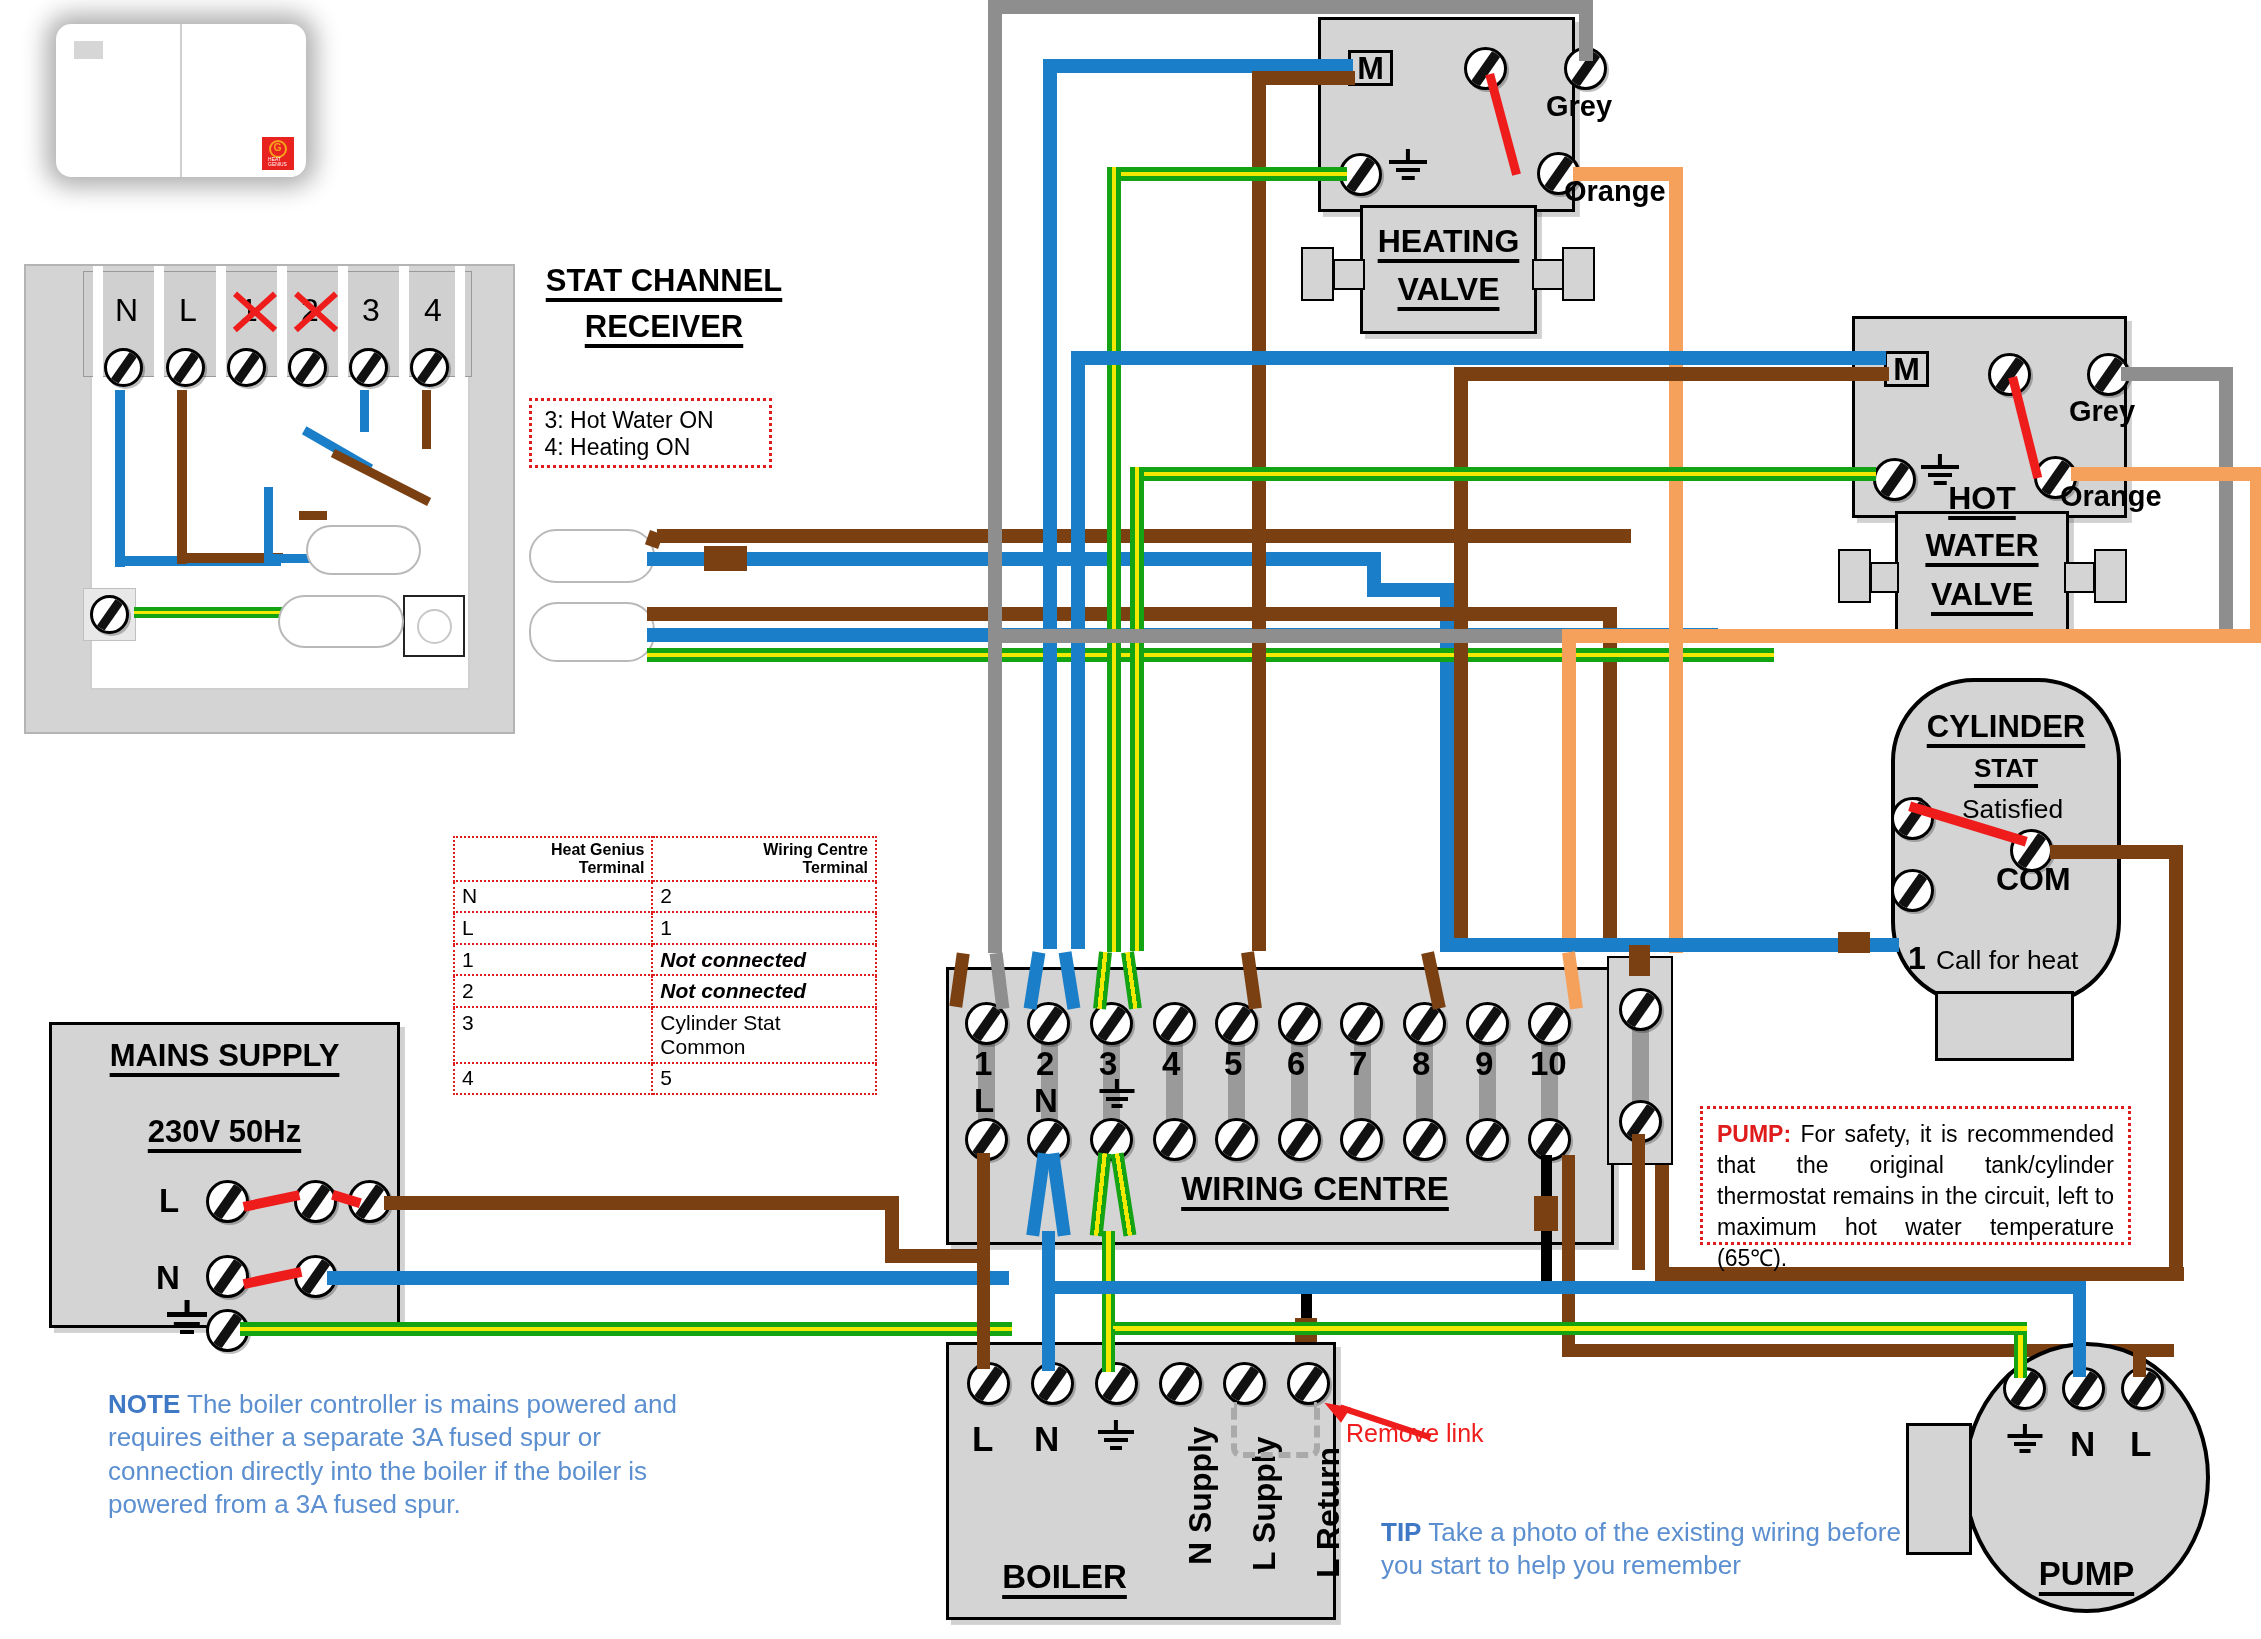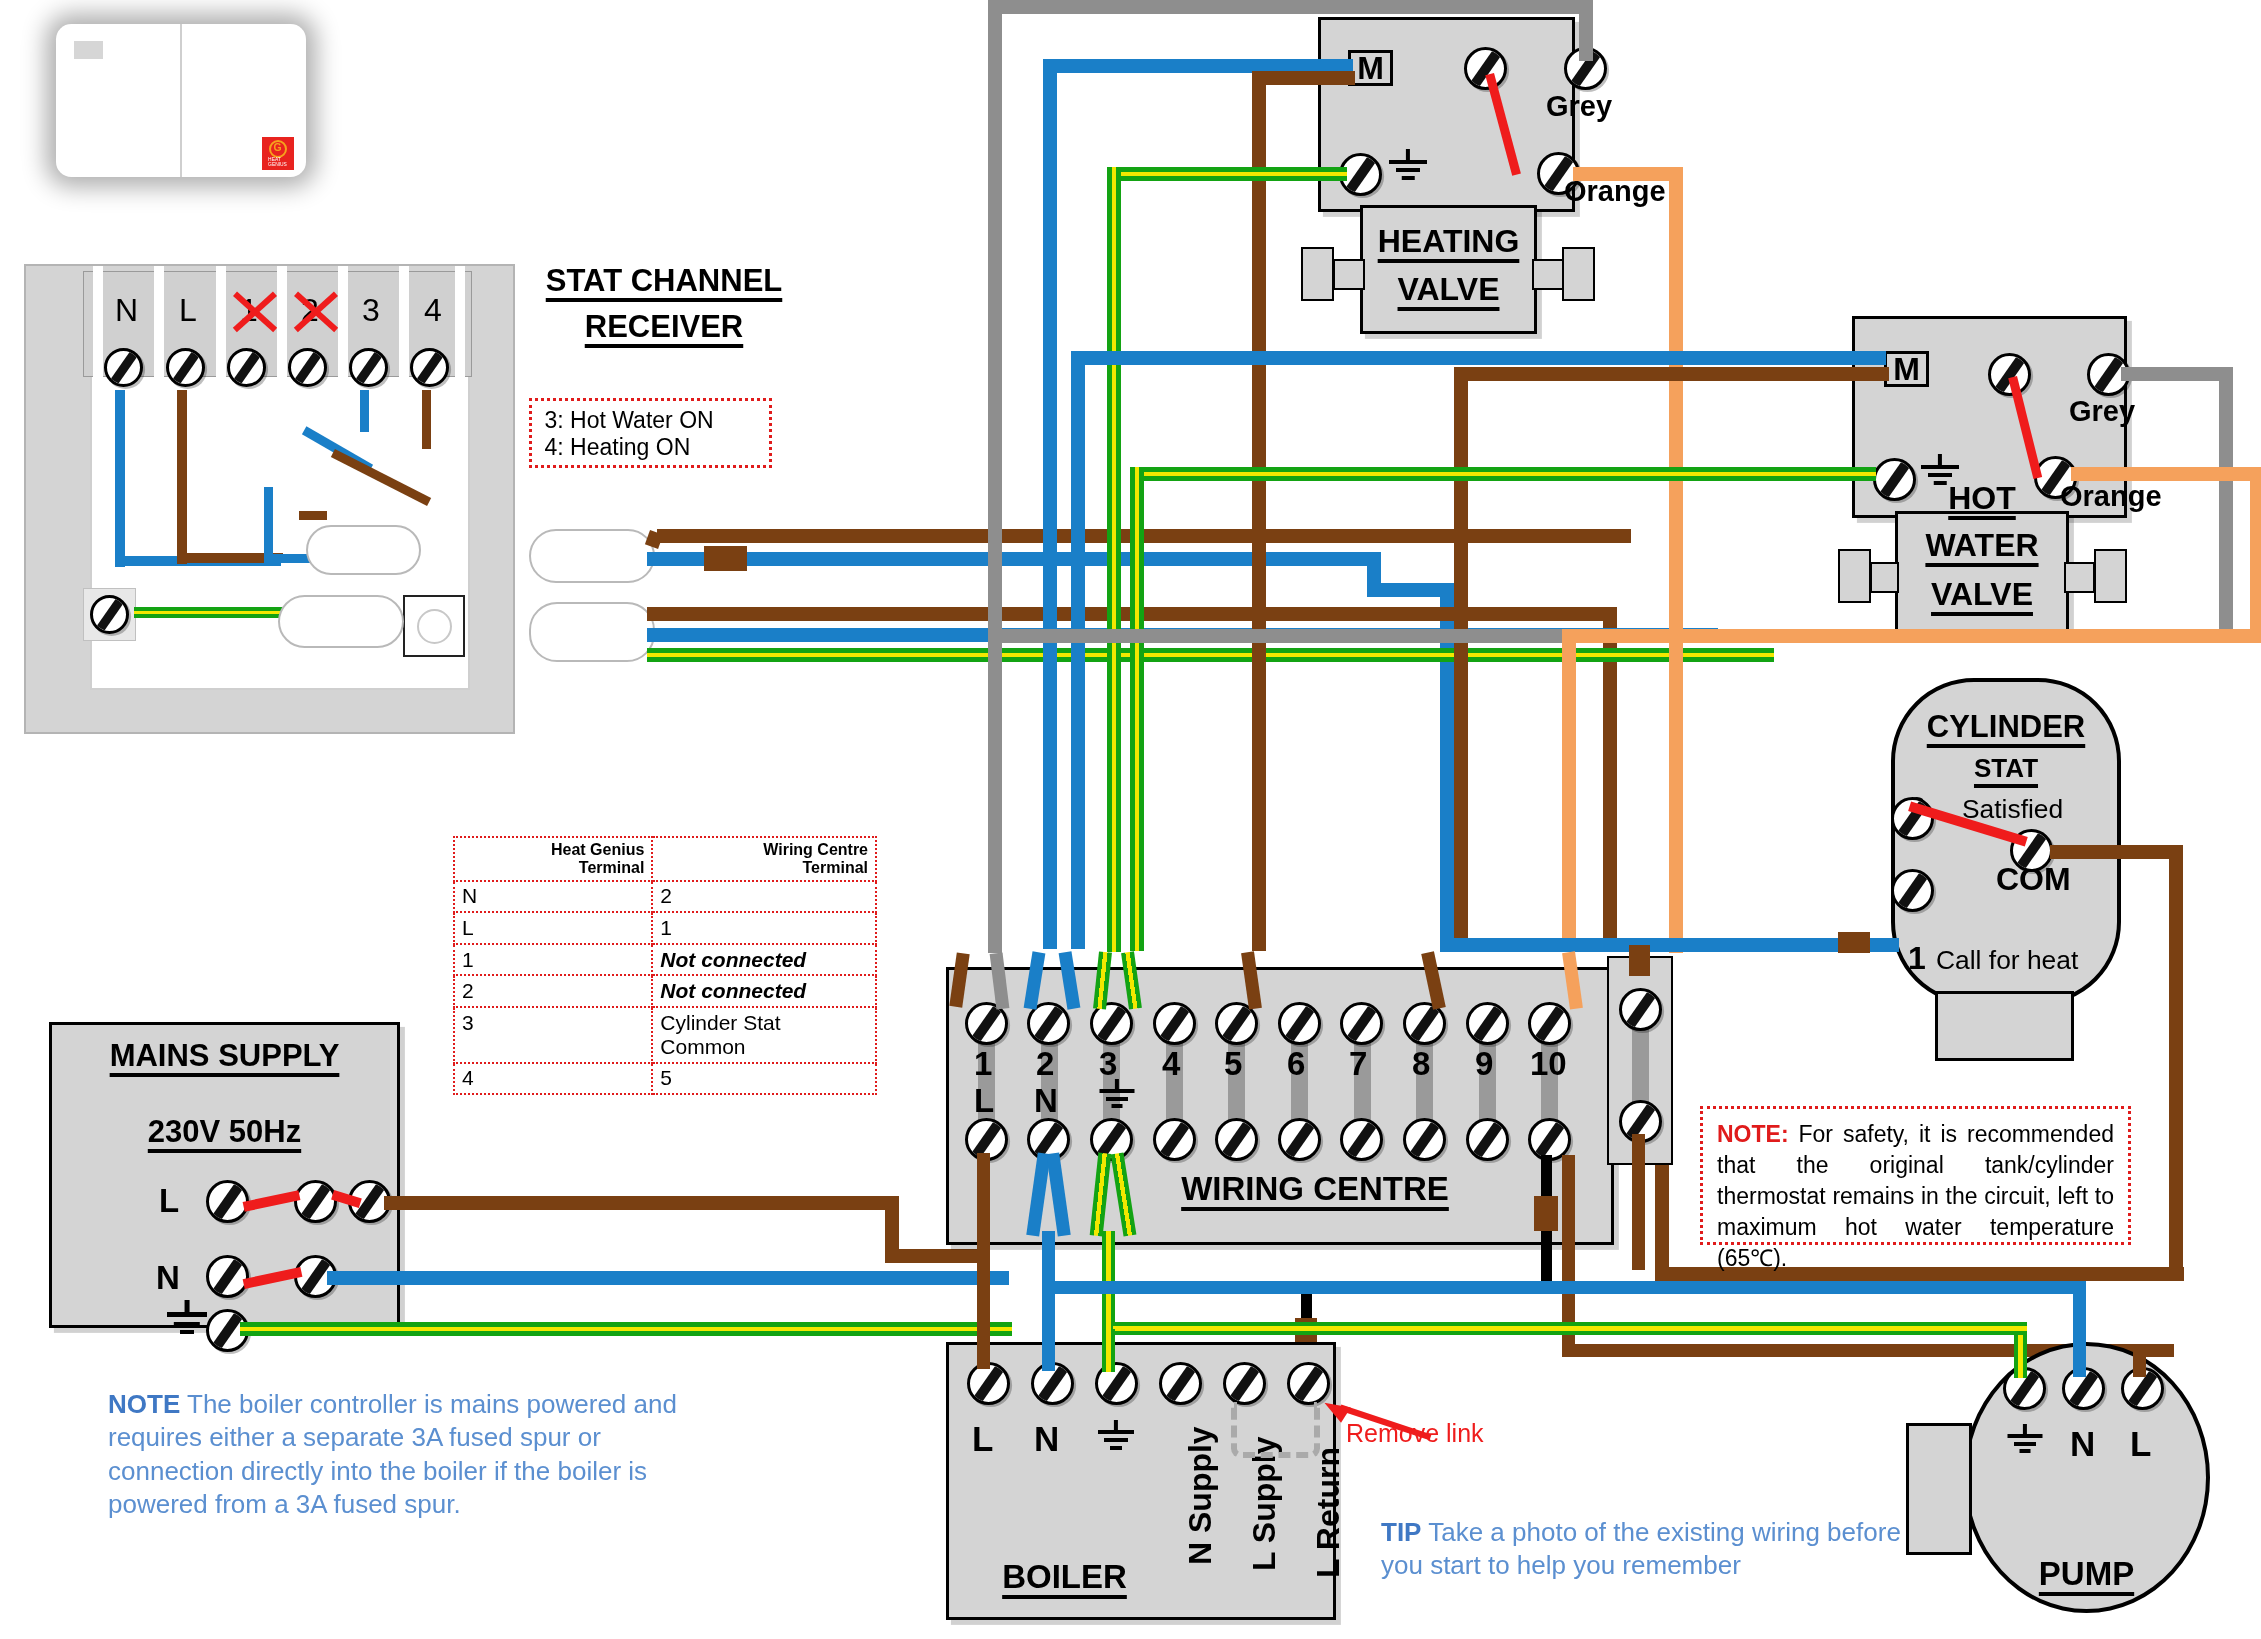--- a/index.html
+++ b/index.html
@@ -394,21 +394,21 @@
 
   <div class="w blue" style="left:1454px;top:938px;width:445px;height:14px;"></div>
   <div class="abs brown" style="left:1838px;top:932px;width:32px;height:21px;"></div>
   <div class="w brown" style="left:2050px;top:845px;width:132px;height:14px;"></div>
   <div class="w brown" style="left:2169px;top:845px;width:14px;height:435px;"></div>
   <div class="w brown" style="left:1655px;top:1267px;width:529px;height:14px;"></div>
   <div class="w brown" style="left:1655px;top:1128px;width:14px;height:146px;"></div>
 
   <div class="redbox abs" style="left:1700px;top:1106px;width:431px;height:139px;padding:9.7px 14px;">
     <div class="noteTxt">
-      <b>NOTE:</b>
+      <b>PUMP:</b>
       <span>For safety, it is recommended that the original tank/cylinder thermostat remains in the circuit, left to maximum hot water temperature (65℃).</span>
     </div>
   </div>
 
   <div class="greybox abs" style="left:946px;top:967px;width:668px;height:278px;"></div>
 
   <div class="abs" style="left:978px;top:1036px;width:16.7px;height:104px;background:#9a9a9a;"></div>
   <div class="abs" style="left:1041px;top:1036px;width:16.7px;height:104px;background:#9a9a9a;"></div>
   <div class="abs" style="left:1103px;top:1036px;width:16.7px;height:104px;background:#9a9a9a;"></div>
   <div class="abs" style="left:1166px;top:1036px;width:16.7px;height:104px;background:#9a9a9a;"></div>

